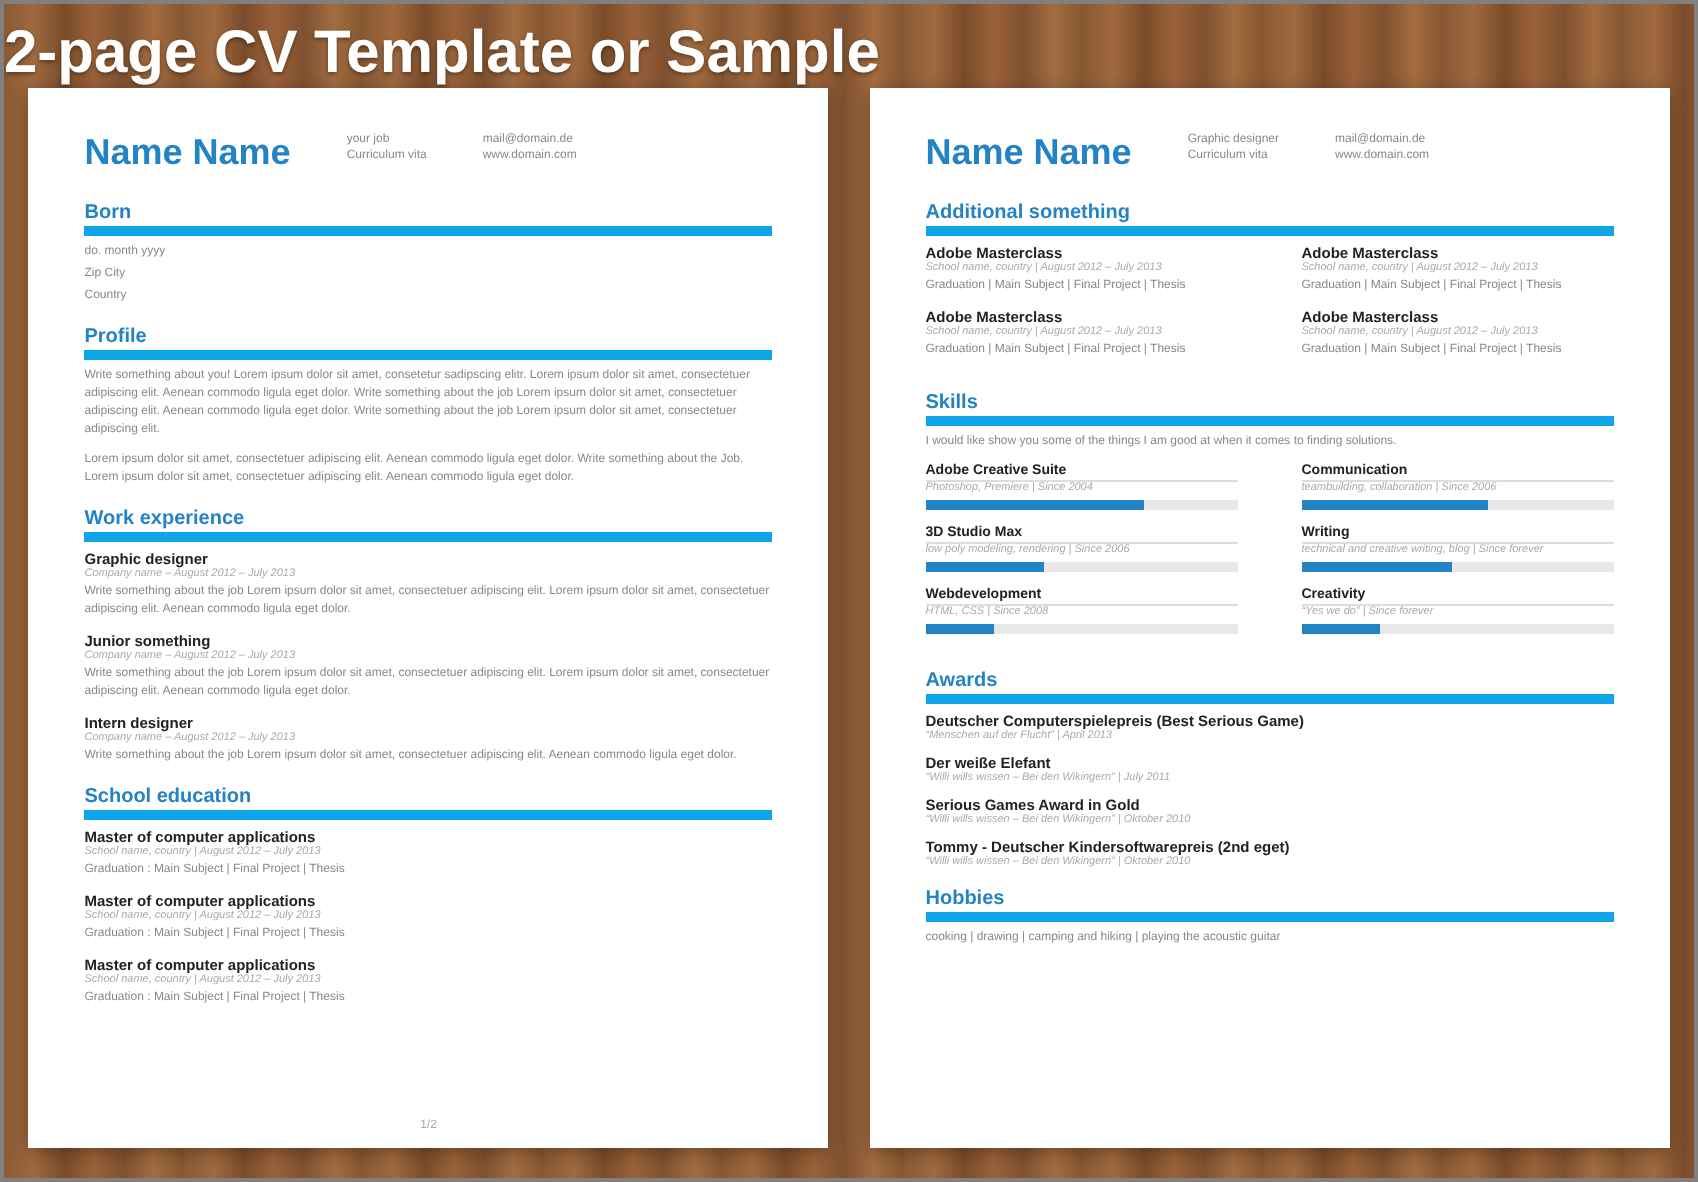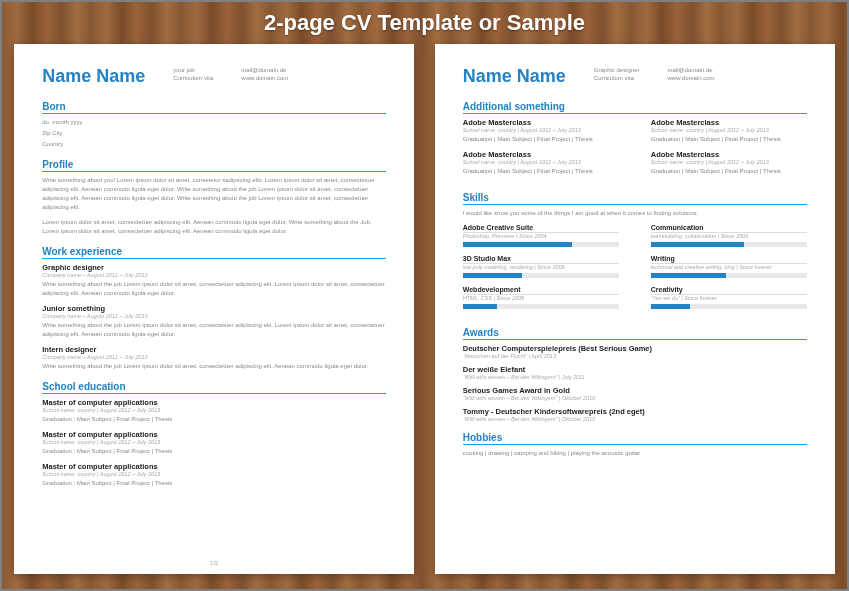--- a/index.html
+++ b/index.html
@@ -7,35 +7,35 @@
   .frame {
     width:849px; height:591px; margin:0 auto;
     border:2px solid #808080;
     background: repeating-linear-gradient(90deg,
       #8a5a35 0px, #a0693e 15px, #7a4c2a 30px, #9b6238 45px,
       #7f5130 60px, #a36c40 75px, #85562f 90px);
     position:relative; overflow:hidden;
   }
   .header-title {
     position:absolute; top:8px; left:0; right:0;
-    text-align:center; color:#fff; font-size:22px; font-weight:bold;
+    text-align:left; color:#fff; font-size:30px; font-weight:bold;
     text-shadow:0 1px 2px rgba(0,0,0,.4);
   }
   .pages { display:flex; justify-content:space-around; padding:42px 12px 12px; gap:20px; height:100%; }
   .page {
     background:#fff; width:400px; height:530px;
     box-shadow:0 2px 8px rgba(0,0,0,.3);
     padding:22px 28px 14px; font-size:6.5px; color:#555;
     overflow:hidden; position:relative;
   }
   .page-head { display:flex; gap:28px; align-items:flex-start; margin-bottom:14px;}
   .big-name { color:#2383c4; font-size:18px; font-weight:bold; }
   .head-col { font-size:6px; color:#888; line-height:1.4; }
   .section { margin-top:10px; }
-  .sect-title { color:#2383c4; font-size:10px; font-weight:bold; border-bottom:1px solid #0ea5e9; padding-bottom:1px; margin-bottom:4px;}
+  .sect-title { color:#2383c4; font-size:10px; font-weight:bold; border-bottom:5px solid #0ea5e9; padding-bottom:1px; margin-bottom:4px;}
   .sub-title { color:#222; font-size:7.5px; font-weight:bold; }
   .meta { color:#aaa; font-size:5.5px; font-style:italic; }
   .body-text { color:#888; font-size:6px; line-height:1.5; margin-top:2px;}
   .entry { margin-bottom:6px; }
   .two-col { display:flex; gap:32px; }
   .two-col > div { flex:1; }
   .skill { margin-bottom:8px; }
   .skill-name { color:#222; font-size:7px; font-weight:bold; border-bottom:1px solid #ddd; padding-bottom:1px;}
   .skill-meta { color:#aaa; font-size:5.5px; font-style:italic; }
   .bar { height:5px; background:#e8e8e8; margin-top:3px; position:relative;}

